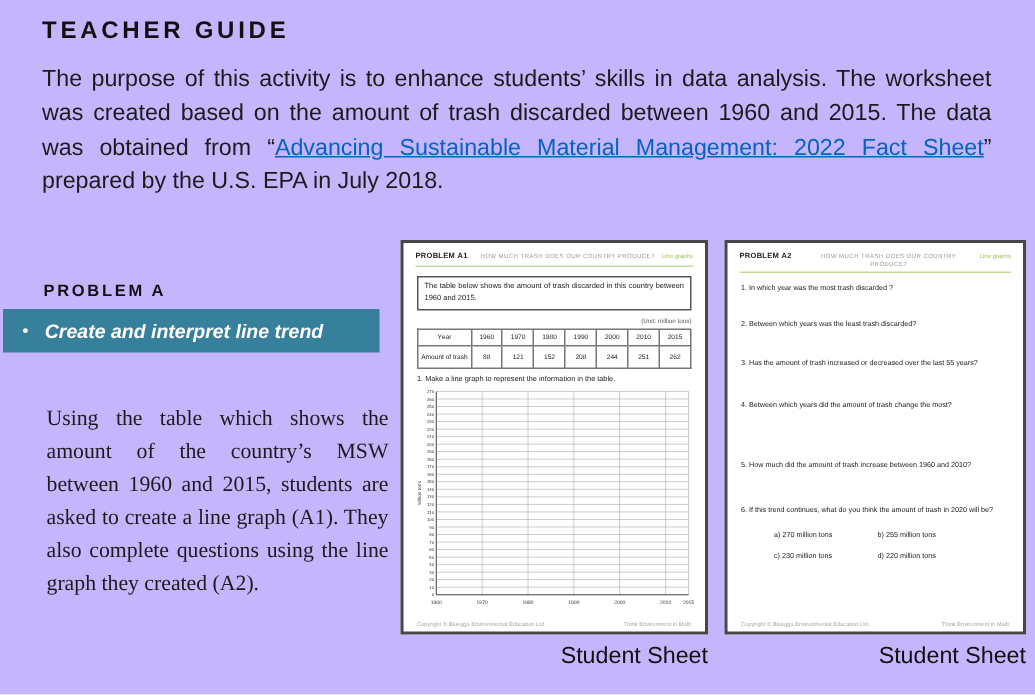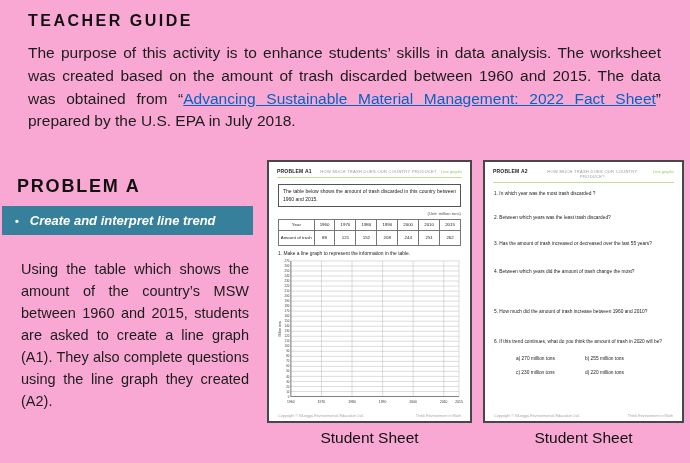--- a/index.html
+++ b/index.html
@@ -1,30 +1,30 @@
 <!DOCTYPE html>
 <html><head>
 <meta charset="utf-8">
 <style>
   html,body{margin:0;padding:0;background:#fff;}
-  .page{position:relative;width:690px;height:463px;background:#f9a8d4;overflow:hidden;
+  .page{position:relative;width:690px;height:463px;background:#c4b5fd;overflow:hidden;
         font-family:"Liberation Sans",sans-serif;color:#1c1c1c;}
   .page-title{position:absolute;left:28px;top:12px;margin:0;font-size:16px;font-weight:bold;
         letter-spacing:2.5px;color:#111;}
   .intro{position:absolute;left:28px;top:42px;width:633px;margin:0;font-size:15.5px;
         line-height:1.47;text-align:justify;color:#1c1c1c;}
   .intro a{color:#0563c1;text-decoration:underline;cursor:pointer;}
-  .problem-heading{position:absolute;left:17px;top:176px;margin:0;font-size:18px;
+  .problem-heading{position:absolute;left:17px;top:176px;margin:12px;font-size:11px;
         font-weight:bold;letter-spacing:1.8px;color:#111;}
   .objective-banner{position:absolute;left:2px;top:206px;width:251px;height:29px;
         background:#37809b;color:#fff;display:flex;align-items:center;box-sizing:border-box;
         padding-left:13px;font-size:13px;font-weight:bold;font-style:italic;}
   .objective-banner .bullet{margin-right:11px;font-style:normal;font-size:11px;}
-  .description{position:absolute;left:15px;top:252px;width:228px;margin:6px;font-size:14.5px;
-        line-height:1.52;text-align:justify;color:#1c1c1c;}
+  .description{position:absolute;left:15px;top:252px;width:228px;margin:16px;font-size:14.5px;
+        line-height:1.52;text-align:justify;color:#1c1c1c;font-family:Liberation Serif, serif;}
 
   
   .sheet{position:absolute;top:160px;height:263px;background:#fff;border:2px solid #474747;
         box-sizing:border-box;overflow:hidden;font-kerning:none;}
   #sheet-a1{left:267px;width:205px;}
   #sheet-a2{left:483px;width:201px;}
   .sheet-header{display:flex;align-items:baseline;margin:6px 8px 0 8px;}
   .sheet-problem-label{font-size:5px;font-weight:bold;color:#222;letter-spacing:0.2px;}
   .sheet-header-title{font-size:4px;color:#979797;letter-spacing:0.3px;margin-left:8px;flex:1;
         text-align:center;}
@@ -50,21 +50,21 @@
   .questions{margin-top:0;width:178px;font-size:4.8px;line-height:1.45;text-align:justify;}
   .q-item:nth-of-type(1){margin-top:8px;}
   .q-item:nth-of-type(2){margin-top:17px;}
   .q-item:nth-of-type(3){margin-top:19px;}
   .q-item:nth-of-type(4){margin-top:21px;}
   .q-item:nth-of-type(5){margin-top:33px;}
   .q-item:nth-of-type(6){margin-top:23px;}
   .choices{display:grid;grid-template-columns:1fr 1fr;column-gap:14px;row-gap:9px;
         margin:10px 0 0 22px;width:124px;font-size:4.8px;}
 
-  .sheet-caption{position:absolute;top:429px;margin:0;text-align:center;font-size:15.5px;color:#111;}
+  .sheet-caption{position:absolute;top:429px;margin:0;text-align:right;font-size:15.5px;color:#111;}
   #caption-a1{left:267px;width:205px;}
   #caption-a2{left:483px;width:201px;}
 </style>
 </head>
 <body>
 
 <div class="page">
 
   <h1 class="page-title">TEACHER GUIDE</h1>
 

